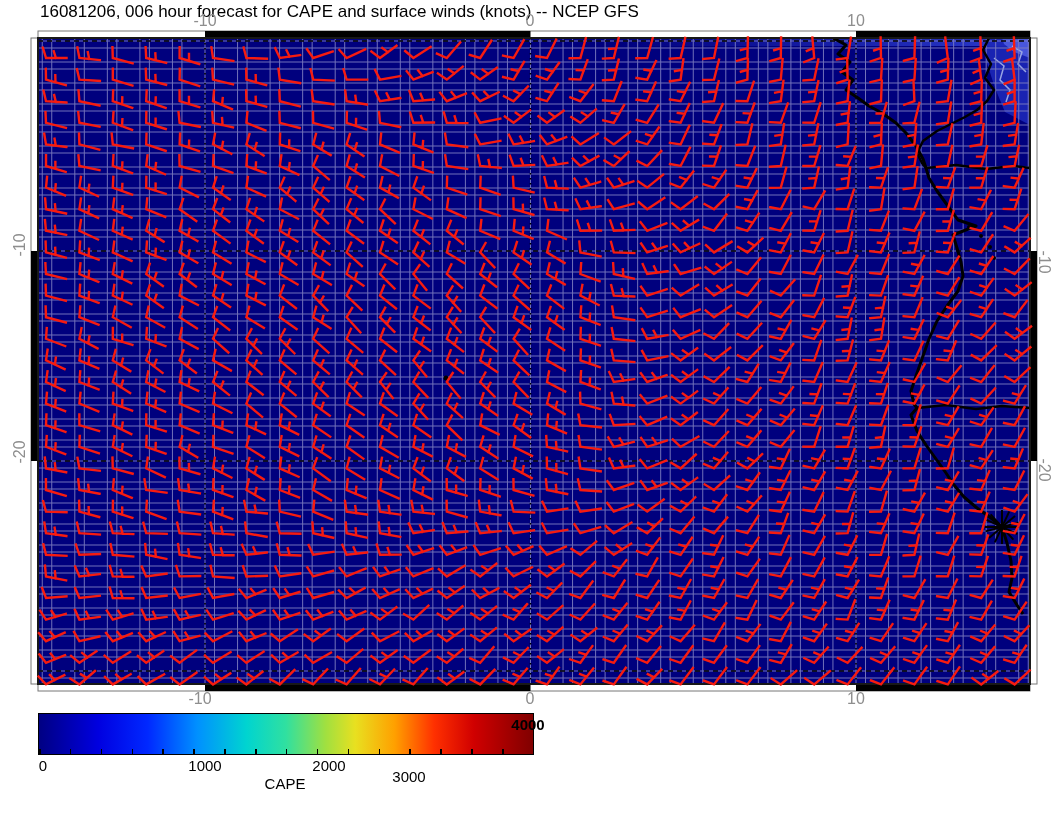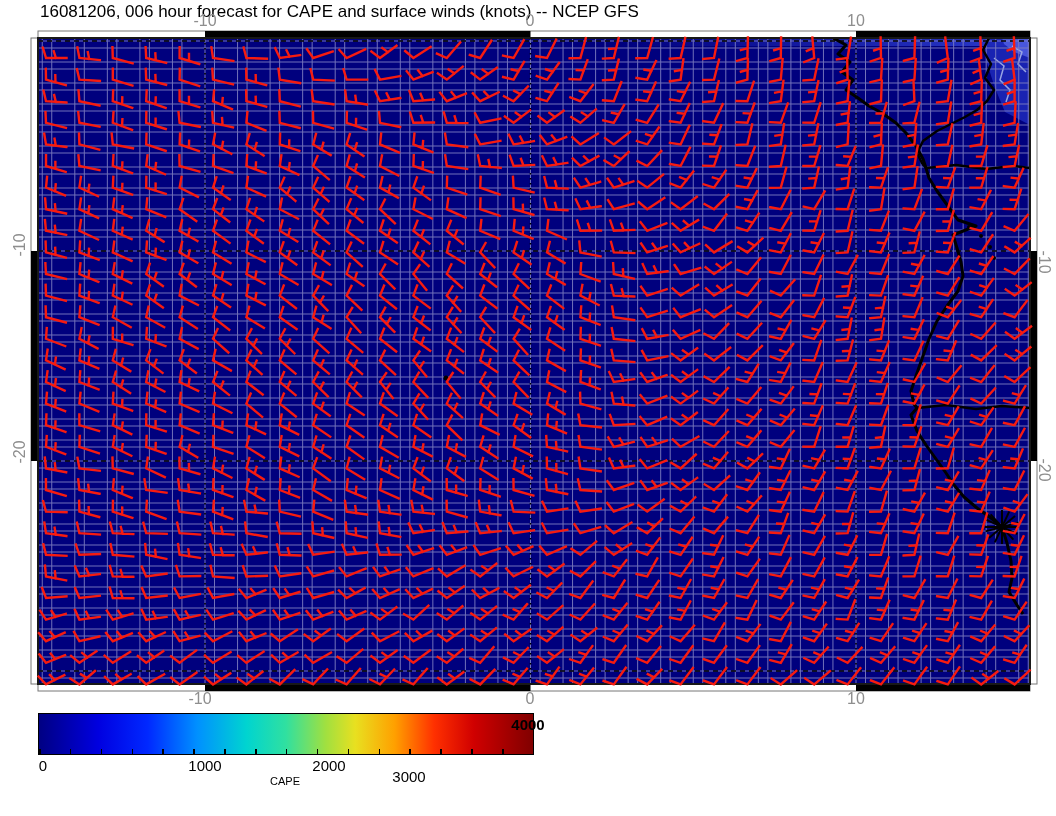--- a/index.html
+++ b/index.html
@@ -7,21 +7,21 @@
   .fig{position:relative;width:1056px;height:816px;background:#fff;overflow:hidden;}
   .title{position:absolute;left:40px;top:2px;font-size:17px;color:#000;white-space:nowrap;}
   .plot-svg{position:absolute;left:0;top:0;}
   .tick{position:absolute;color:#8e8e8e;font-size:16px;white-space:nowrap;}
   .tick.h{transform:translateX(-50%);}
   .tick.vl{transform:translate(-50%,-50%) rotate(-90deg);}
   .tick.vr{transform:translate(-50%,-50%) rotate(90deg);}
   .cbar{position:absolute;border:1px solid #000;}
   .cbar-ticks{position:absolute;}
   .cbar-label{position:absolute;color:#000;font-size:15px;transform:translateX(-50%);}
-  .cbar-title{position:absolute;color:#000;font-size:11px;transform:translateX(-50%);}
+  .cbar-title{position:absolute;color:#000;font-size:15px;transform:translateX(-50%);}
 </style>
 </head>
 <body>
 
 <div class="fig">
   <div class="title">16081206, 006 hour forecast for CAPE and surface winds (knots) -- NCEP GFS</div>
   <svg id="plot" class="plot-svg" width="1056" height="712">
       <defs>
         <clipPath id="mapclip">
           <rect x="38" y="38" width="992" height="646"></rect>

